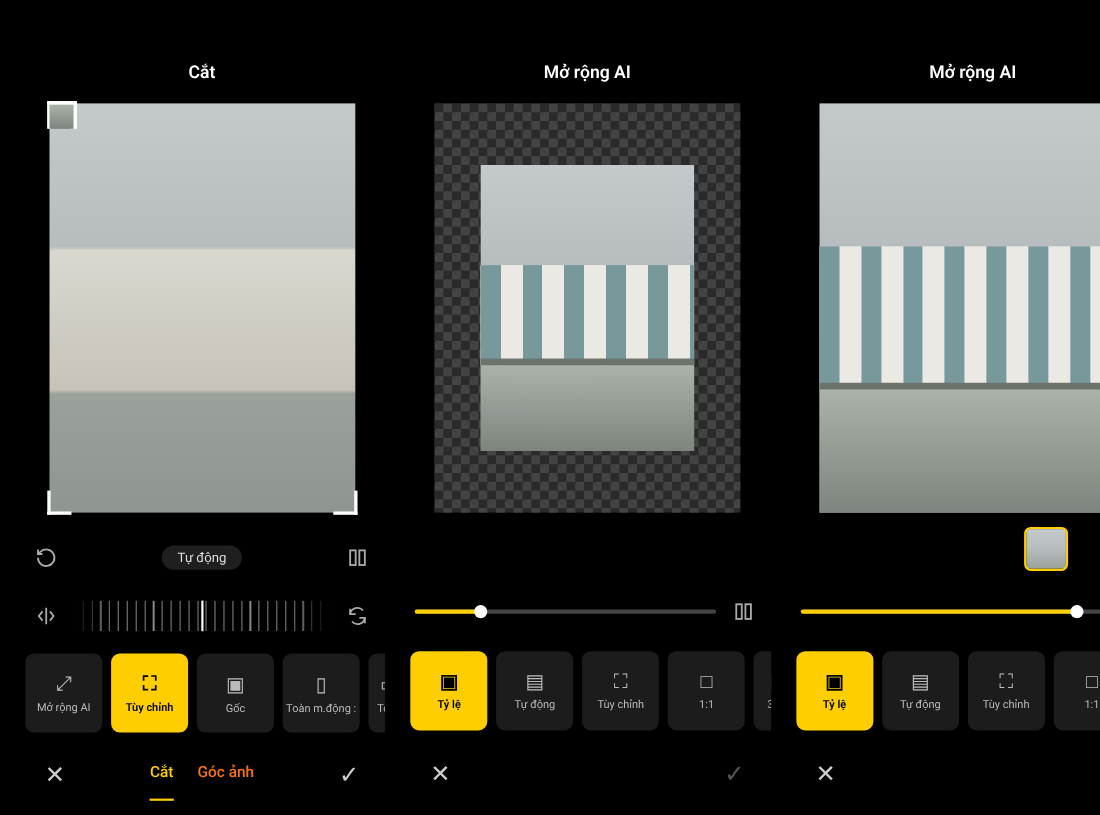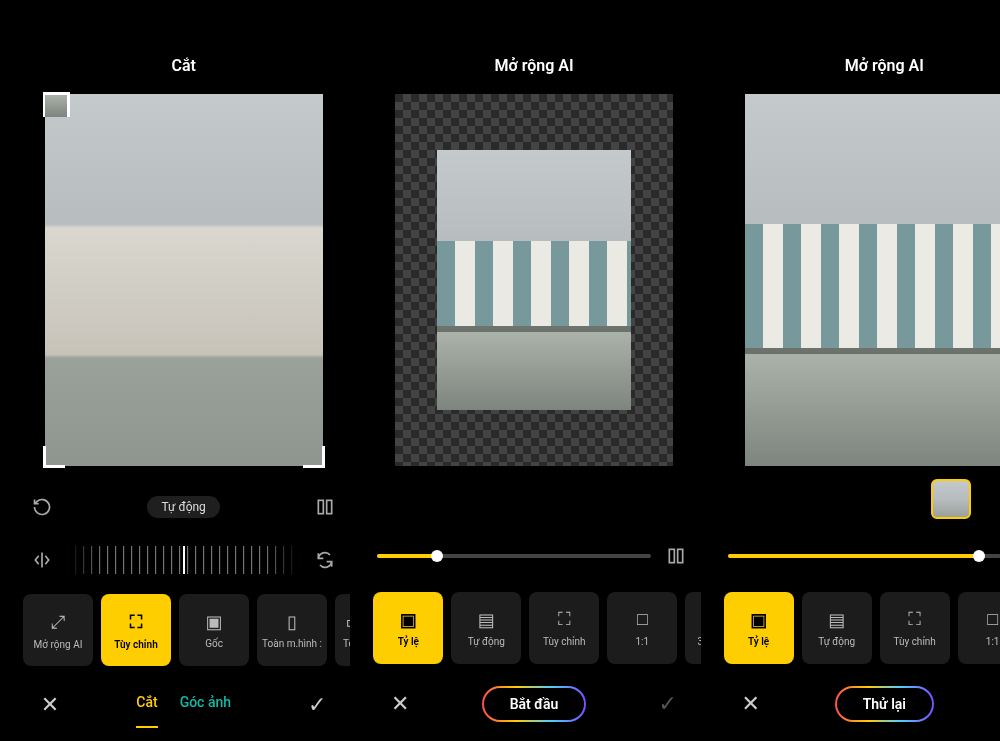--- a/index.html
+++ b/index.html
@@ -221,21 +221,21 @@
     width: 30px;
     text-align: center;
   }
   .bottom-bar .check.dim { color: #555; }
   .tabs {
     display: flex;
     gap: 22px;
     font-size: 14px;
     font-weight: 500;
   }
-  .tabs .tab { color: #14b8a6; cursor: pointer; padding-bottom: 6px; position: relative; }
+  .tabs .tab { color: #f97316; cursor: pointer; padding-bottom: 6px; position: relative; }
   .tabs .tab.active { color: #ffce00; }
   .tabs .tab.active::after {
     content: "";
     position: absolute; left: 0; right: 0; bottom: -12px;
     height: 2px; background: #ffce00;
   }
   .pill-grad {
     padding: 8px 26px;
     border-radius: 22px;
     font-size: 14px;
@@ -309,21 +309,21 @@
     <div class="tool-item active">
       <span class="ticon">⛶</span>
       <span>Tùy chỉnh</span>
     </div>
     <div class="tool-item">
       <span class="ticon">▣</span>
       <span>Gốc</span>
     </div>
     <div class="tool-item">
       <span class="ticon">▯</span>
-      <span>Toàn m.hình :</span>
+      <span>Toàn m.động :</span>
     </div>
     <div class="tool-item narrow">
       <span class="ticon">▭</span>
       <span>Toàn</span>
     </div>
   </div>
 
   <div class="bottom-bar">
     <div class="xmark">✕</div>
     <div class="tabs">
@@ -375,21 +375,20 @@
       <span>1:1</span>
     </div>
     <div class="tool-item narrow">
       <span class="ticon">▯</span>
       <span>3:4</span>
     </div>
   </div>
 
   <div class="bottom-bar">
     <div class="xmark">✕</div>
-    <div class="pill-grad">Bắt đầu</div>
     <div class="check dim">✓</div>
   </div>
 </div>
 
 <div class="panel">
   <div class="title">Mở rộng AI</div>
   <div class="canvas-area">
     <div class="photo" style="width:278px; height:372px;"></div>
     <div class="thumb"></div>
   </div>
@@ -426,16 +425,15 @@
       <span class="ticon">□</span>
       <span>1:1</span>
     </div>
     <div class="tool-item narrow">
       <span class="ticon">▯</span>
     </div>
   </div>
 
   <div class="bottom-bar">
     <div class="xmark">✕</div>
-    <div class="pill-grad">Thử lại</div>
     <div class="check">✓</div>
   </div>
 </div>
 
 </body></html>

